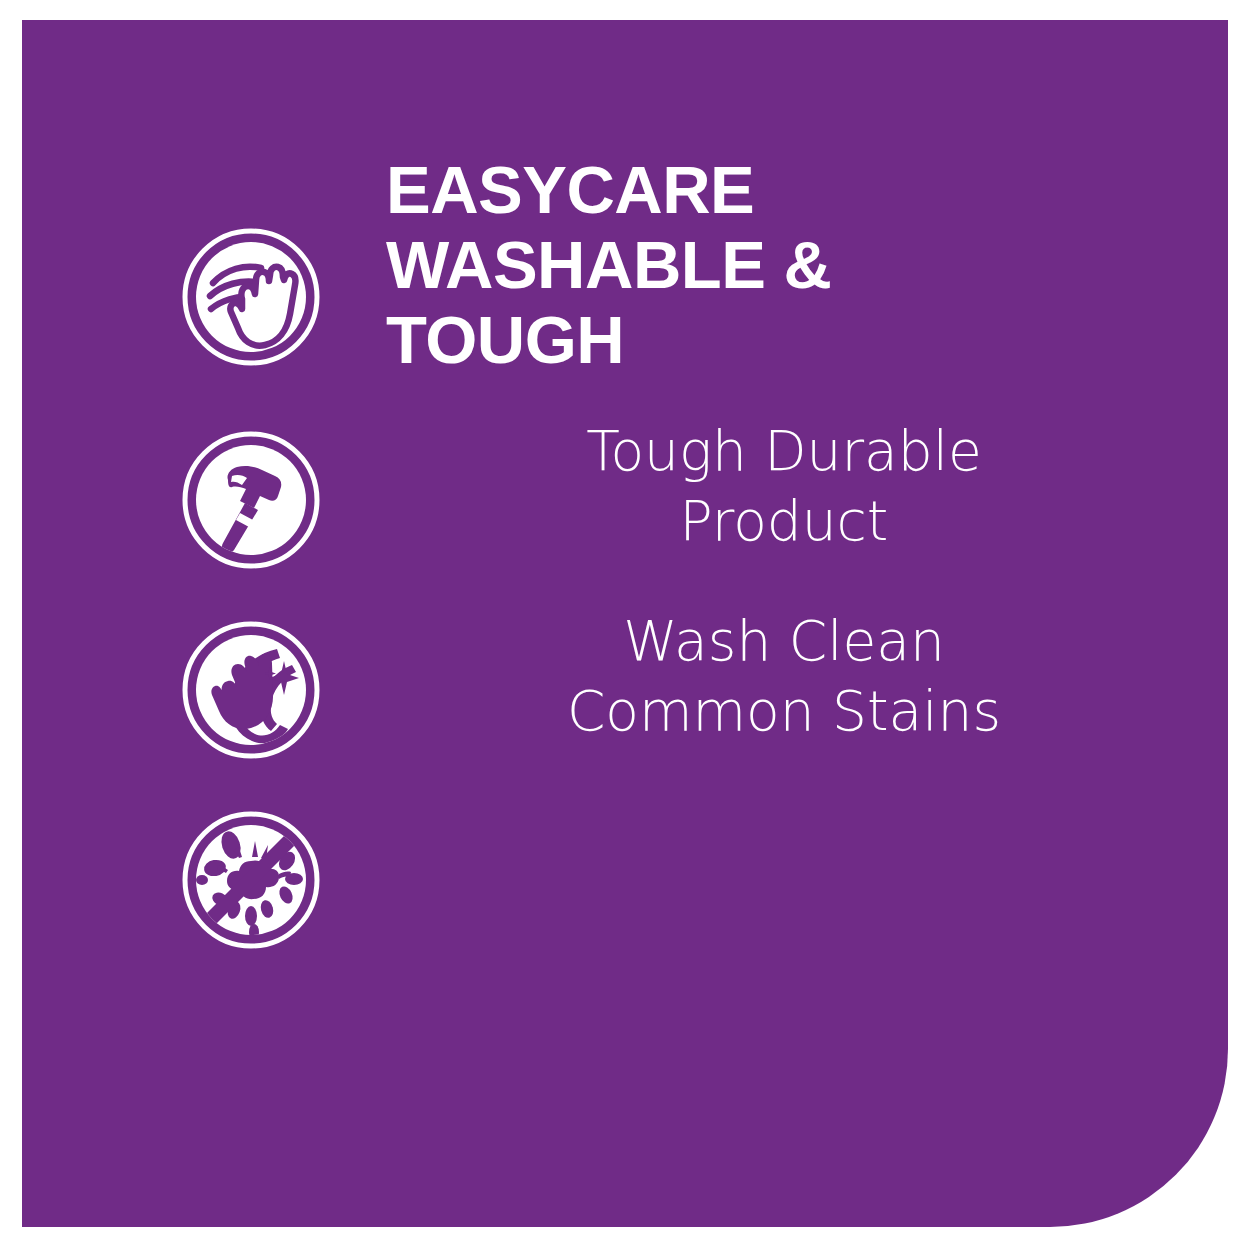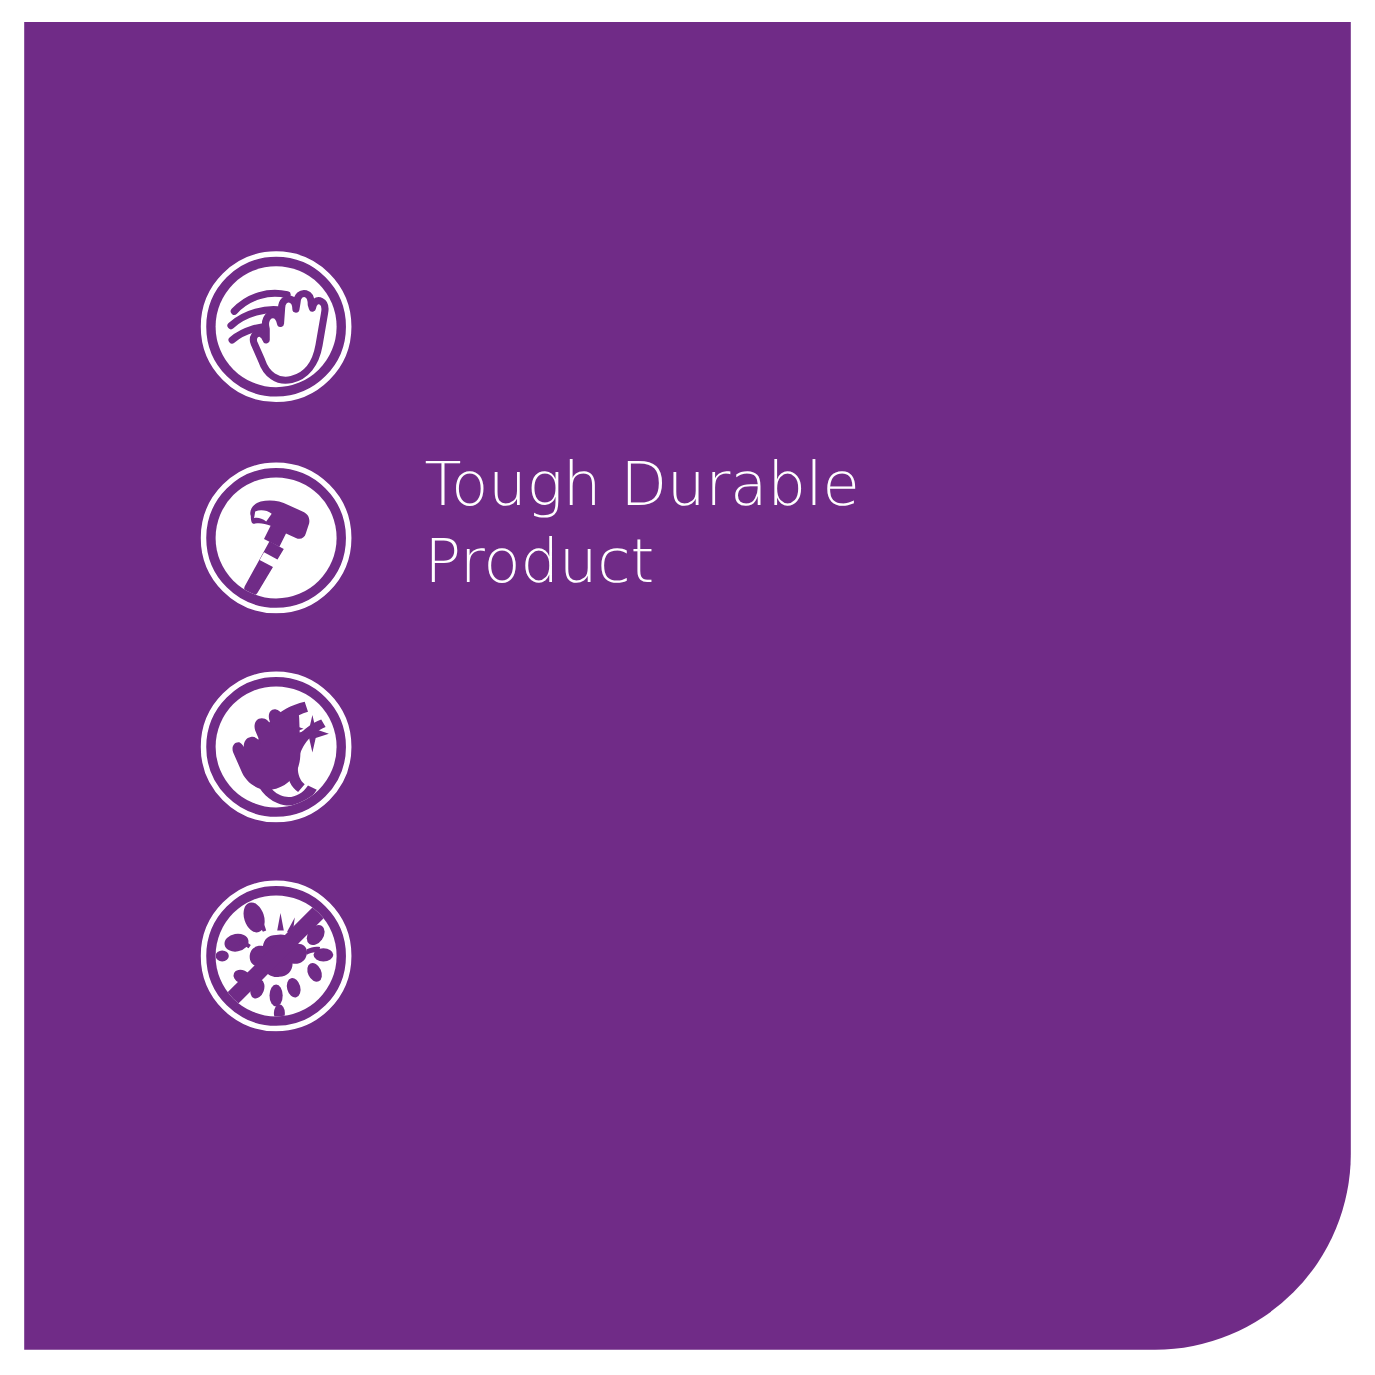--- a/index.html
+++ b/index.html
@@ -77,21 +77,21 @@
     font-weight: 700;
     font-size: 67px;
     line-height: 1.12;
     letter-spacing: -0.5px;
     margin: 0;
     padding-top: 2px;
     white-space: pre-line;
   }
 
   
-  .feature { margin-bottom: 38px; }
+  .feature { margin-bottom: 38px; text-align: center; }
   .feature .icon-cell { margin-top: 14px; }
   .feature-text {
     font-family: "DejaVu Sans", "Liberation Sans", sans-serif;
     font-weight: 300;
     font-size: 55px;
     line-height: 1.27;
     margin: 0;
     padding-top: 0px;
     white-space: pre-line;
   }
@@ -146,20 +146,25 @@
                      C57 76, 59 78, 60 81 Z" fill="#ffffff" stroke="#702B87" stroke-width="6.5" stroke-linejoin="round" stroke-linecap="round"></path>
           </g>
           <defs>
             <clipPath id="clipA">
                 <circle cx="69" cy="69" r="55"></circle>
               </clipPath>
           </defs>
         </svg>
       </div>
 
+      <div class="text-cell">
+        <h1 class="headline">EASYCARE
+WASHABLE &amp;
+TOUGH</h1>
+      </div>
     </div>
 
     <div class="row feature f1">
 
       <div class="icon-cell">
         <svg viewBox="0 0 138 138" xmlns="http://www.w3.org/2000/svg">
           <circle cx="69" cy="69" r="66" fill="none" stroke="#ffffff" stroke-width="5"></circle>
           <circle cx="69" cy="69" r="55" fill="#ffffff"></circle>
           <g clip-path="url(#clipB)">
 
@@ -237,20 +242,24 @@
             <path d="M88 46 L89.5 51 L94 52.5 L89.5 54 L88 59 L86.5 54 L82 52.5 L86.5 51 Z" fill="#702B87"></path>
           </g>
           <defs>
             <clipPath id="clipC">
                 <circle cx="69" cy="69" r="55"></circle>
               </clipPath>
           </defs>
         </svg>
       </div>
 
+      <div class="text-cell">
+        <p class="feature-text">Wash Clean
+Common Stains</p>
+      </div>
     </div>
 
     <div class="row feature f3">
 
       <div class="icon-cell">
         <svg viewBox="0 0 138 138" xmlns="http://www.w3.org/2000/svg">
           <circle cx="69" cy="69" r="66" fill="none" stroke="#ffffff" stroke-width="5"></circle>
           <circle cx="69" cy="69" r="55" fill="#ffffff"></circle>
           <g clip-path="url(#clipD)">
 

